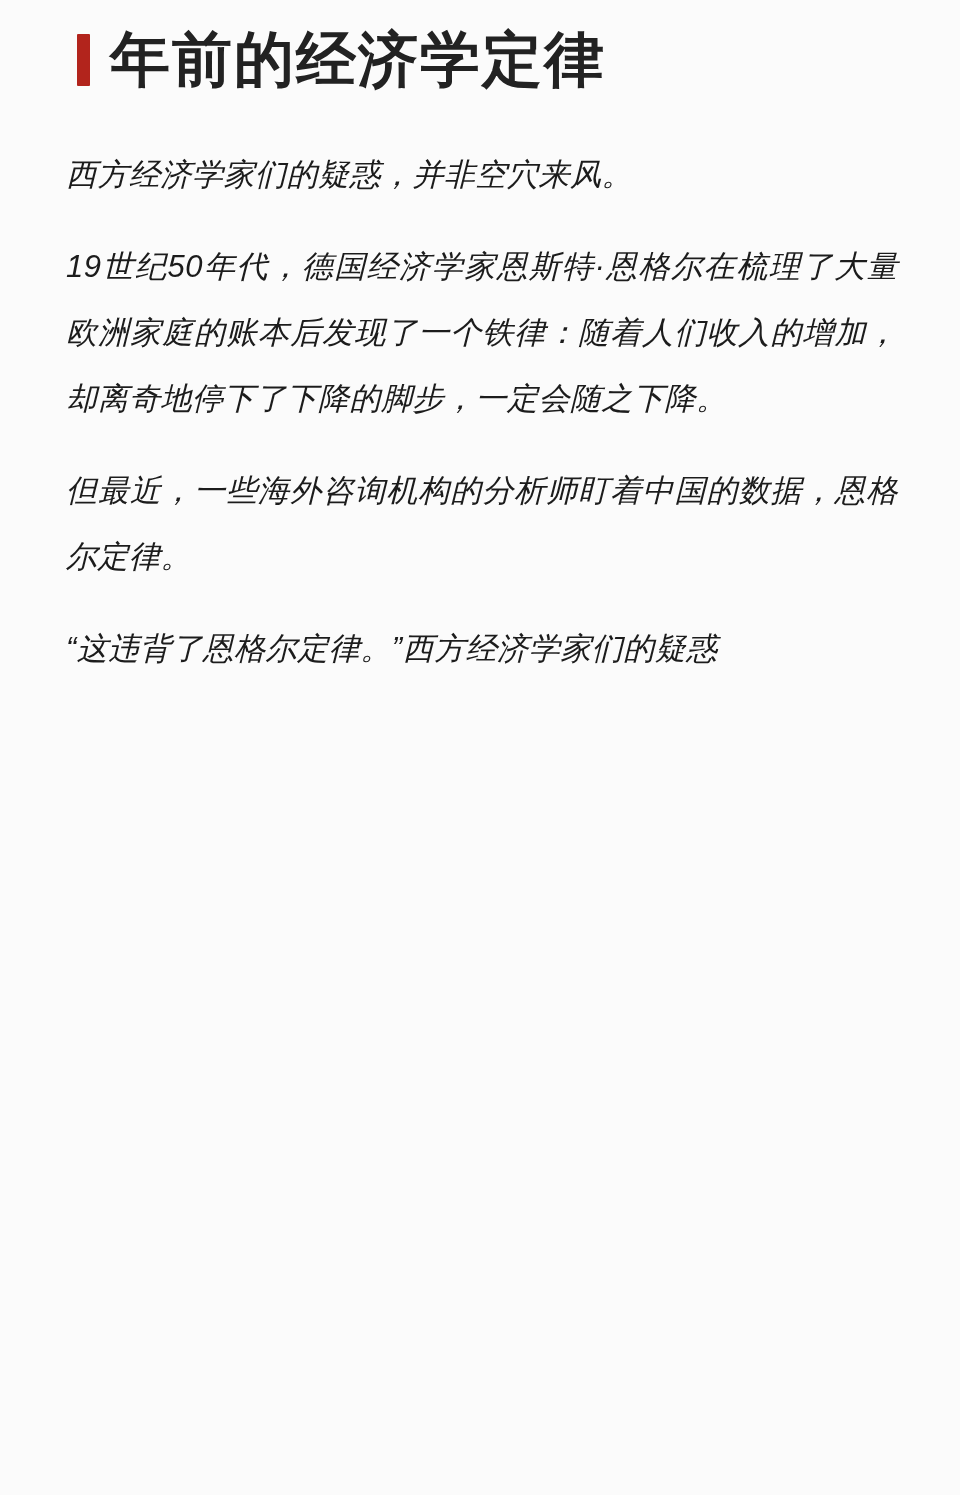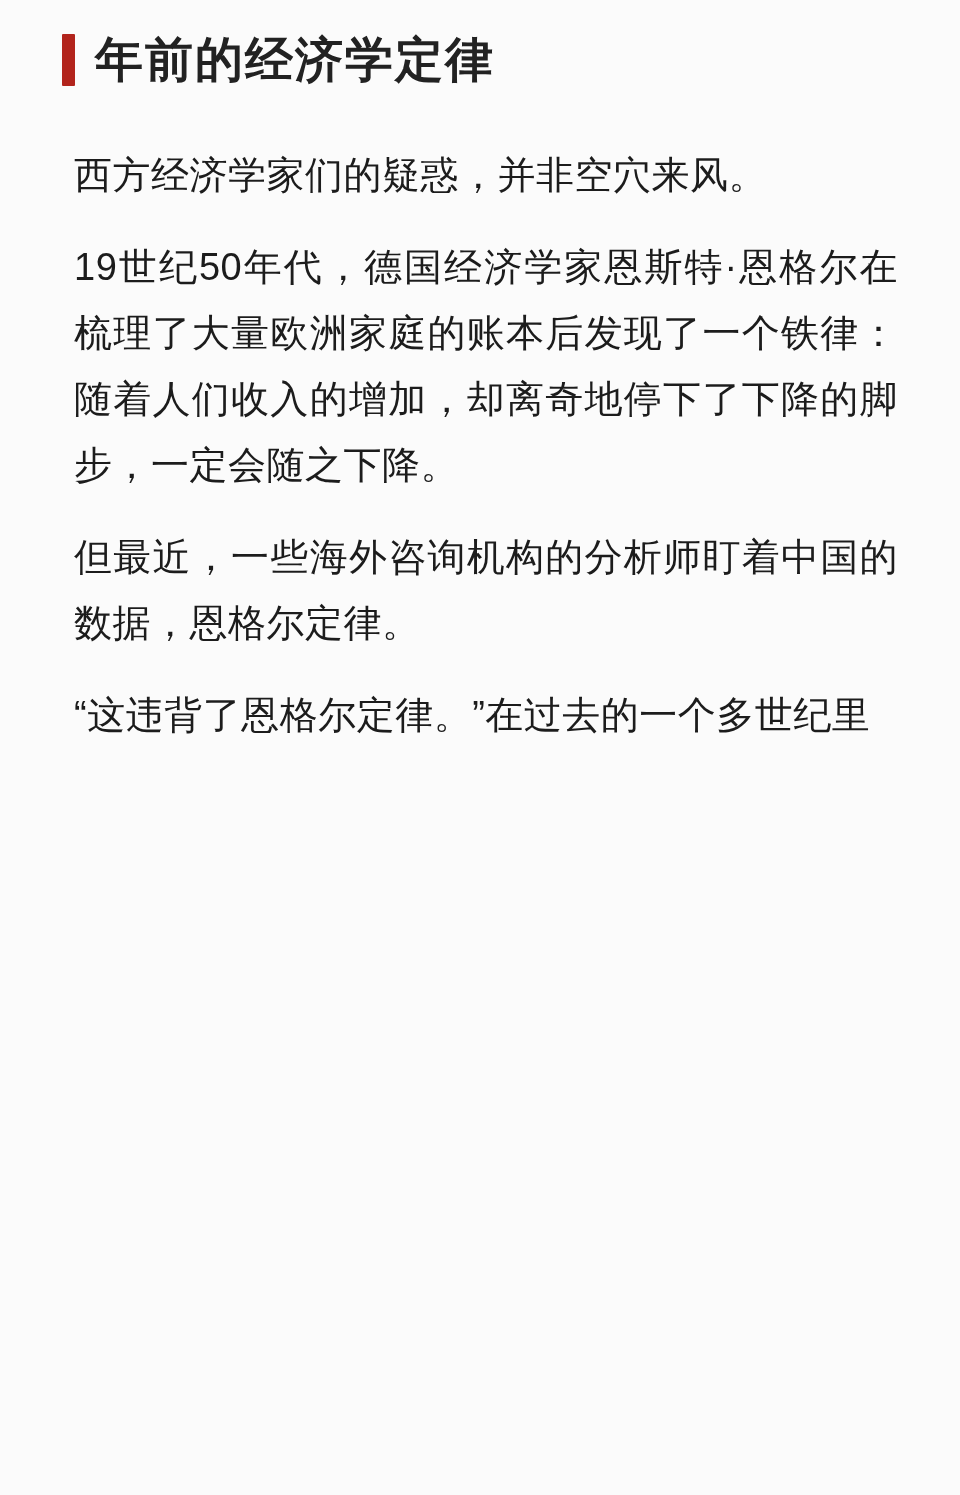--- a/index.html
+++ b/index.html
@@ -13,43 +13,44 @@
     overflow: hidden;
     font-family: "Liberation Sans", sans-serif;
     color: #1c1c1c;
   }
   .article {
     padding: 30px 62px 0 62px;
   }
   .title {
     display: flex;
     align-items: center;
-    margin: 0 0 52px 0;
-    font-size: 48px;
+    margin: 0 0 52px 15px;
+    font-size: 60px;
     line-height: 60px;
     font-weight: 800;
     color: #222222;
     letter-spacing: 2px;
   }
   .title .bar {
     display: inline-block;
     width: 13px;
     height: 52px;
     background: #b2241c;
     margin-right: 20px;
     border-radius: 1px;
     flex: 0 0 auto;
   }
   .para {
-    margin: 0 0 26px 12px;
-    font-size: 38px;
+    margin: 0 0 26px 4px;
+    font-size: 31px;
     line-height: 66px;
     text-align: justify;
     letter-spacing: 0.5px;
     color: #1c1c1c;
+    font-style: italic;
   }
   .seg-normal {
     color: #1c1c1c;
     font-weight: 400;
   }
   .seg-red-underline {
     color: #b2302a;
     font-weight: 700;
     text-decoration: underline;
     text-decoration-color: #b2302a;
@@ -62,15 +63,15 @@
 
 <div class="article">
   <h1 class="title">
     <span class="bar"></span>
     <span class="title-text">年前的经济学定律</span>
   </h1>
   <div id="paragraphs">
       <p class="para"><span class="seg-normal">西方经济学家们的疑惑，并非空穴来风。</span></p>
       <p class="para"><span class="seg-normal">19世纪50年代，德国经济学家恩斯特·恩格尔在梳理了大量欧洲家庭的账本后发现了一个铁律：随着人们收入的增加，却离奇地停下了下降的脚步，一定会随之下降。</span></p>
       <p class="para"><span class="seg-normal">但最近，一些海外咨询机构的分析师盯着中国的数据，恩格尔定律。</span></p>
-      <p class="para"><span class="seg-normal">“这违背了恩格尔定律。”在过去的一个多世纪里</span></p>
+      <p class="para"><span class="seg-normal">“这违背了恩格尔定律。”西方经济学家们的疑惑</span></p>
     </div>
 </div>
 
 </body></html>

